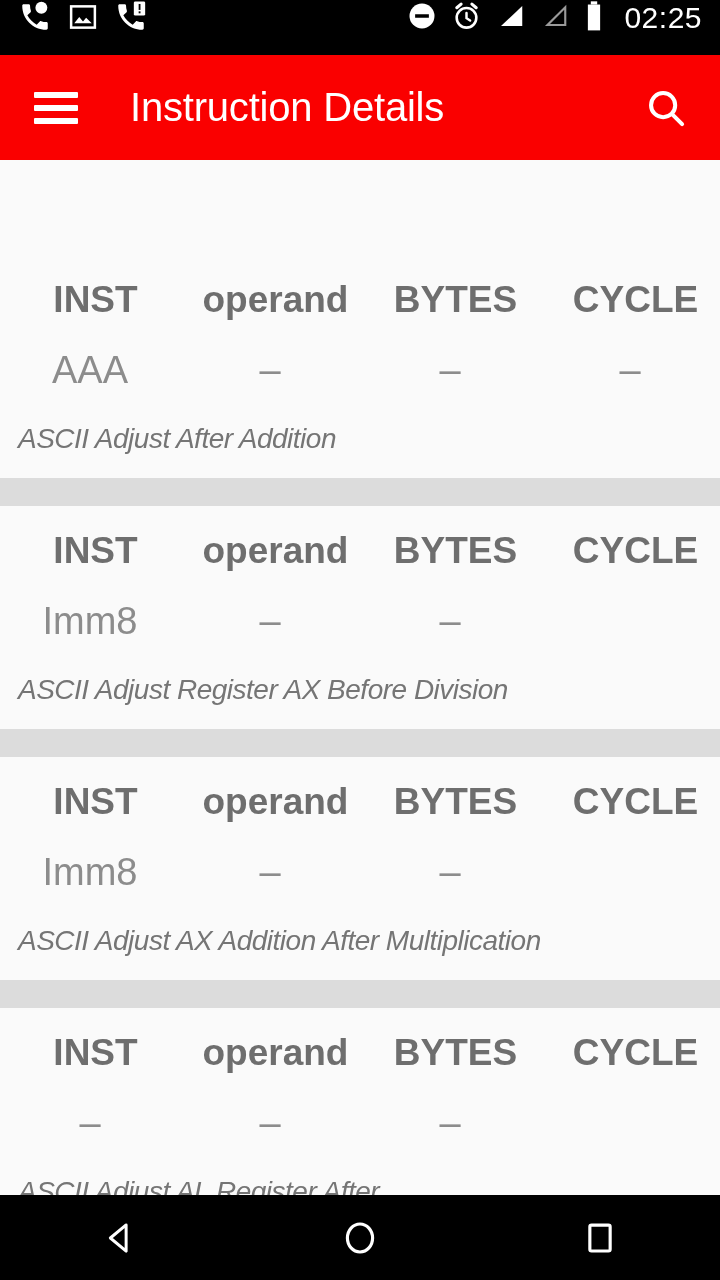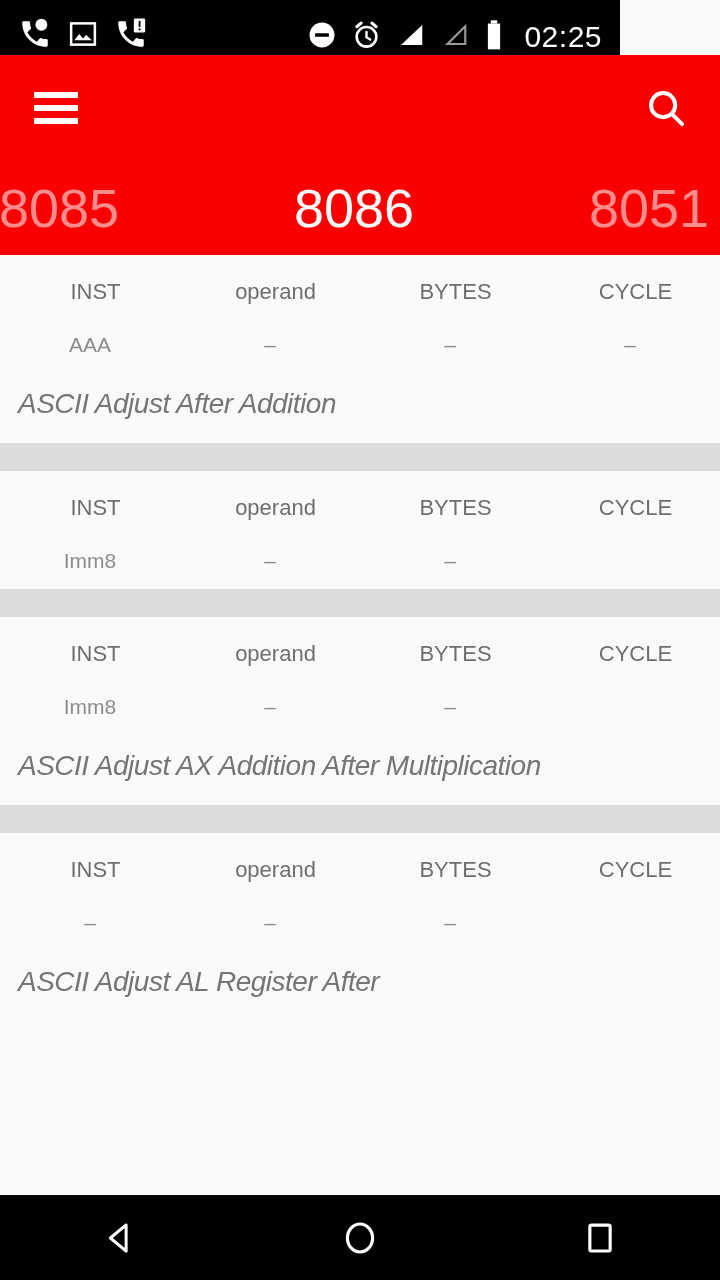--- a/index.html
+++ b/index.html
@@ -6,22 +6,22 @@
   html, body {
     width:720px; height:1280px;
     background:#000;
     font-family:"Liberation Sans", sans-serif;
     overflow:hidden;
   }
   .phone { position:relative; width:720px; height:1280px; background:#fafafa; overflow:hidden; }
 
   
   .statusbar {
-    position:absolute; top:0; left:0; width:620px; height:55px;
-    background:#000; display:flex; align-items:flex-end;
+    position:absolute; top:0; left:0; width:720px; height:55px;
+    background:#000; display:flex; align-items:flex-start;
     padding:0 18px;
   }
   .status-left { display:flex; align-items:center; gap:16px; flex:1; }
   .status-right { display:flex; align-items:center; gap:14px; }
   .sb-ico { display:block; }
   .clock {
     color:#fff; font-size:30px; font-weight:400; letter-spacing:0.5px;
     font-family:"Liberation Sans", sans-serif; margin-left:6px;
   }
 
@@ -66,26 +66,26 @@
   .content {
     position:absolute; top:255px; left:0; width:720px; height:940px;
     background:#fafafa; overflow:hidden;
   }
   .card { background:#fafafa; width:720px; padding-top:12px; }
   .row {
     display:flex; width:720px;
   }
   .cell { width:180px; text-align:center; }
   .hdr .cell {
-    font-size:22px; font-weight:400; color:#6e6e6e;
+    font-size:37px; font-weight:700; color:#6e6e6e;
     font-family:"Liberation Sans", sans-serif;
     letter-spacing:0px; padding:12px 0 10px 11px;
   }
   .val .cell {
-    font-size:21px; font-weight:400; color:#8c8c8c;
+    font-size:38px; font-weight:400; color:#8c8c8c;
     font-family:"Liberation Sans", sans-serif;
     padding:18px 0 16px 0;
   }
   .desc {
     font-size:28px; font-style:italic; color:#757575;
     font-family:"Liberation Sans", sans-serif;
     padding:10px 18px 18px 18px;
     line-height:1.5;
     letter-spacing:-0.5px;
   }
@@ -163,33 +163,29 @@
       <span class="clock">02:25</span>
     </div>
   </div>
 
   <div class="toolbar">
     <div class="hamburger">
       <span></span>
       <span></span>
       <span></span>
     </div>
+    <div class="toolbar-title">Instruction Details</div>
     <div class="search-btn">
       <svg width="46" height="46" viewBox="0 0 24 24">
         <circle cx="10.5" cy="10.5" r="6.3" fill="none" stroke="#fff" stroke-width="2.1"></circle>
         <path d="M15.3 15.3L20.4 20.4" stroke="#fff" stroke-width="2.1" stroke-linecap="round"></path>
       </svg>
     </div>
   </div>
 
-  <div class="tabstrip">
-    <div class="tab side first">8085</div>
-    <div class="tab active mid">8086</div>
-    <div class="tab side last">8051</div>
-  </div>
 
   <div class="content">
 
     <div class="card">
       <div class="row hdr">
         <div class="cell">INST</div>
         <div class="cell">operand</div>
         <div class="cell">BYTES</div>
         <div class="cell">CYCLE</div>
       </div>
@@ -208,20 +204,21 @@
         <div class="cell">INST</div>
         <div class="cell">operand</div>
         <div class="cell">BYTES</div>
         <div class="cell">CYCLE</div>
       </div>
       <div class="row val">
         <div class="cell">Imm8</div>
         <div class="cell">–</div>
         <div class="cell">–</div>
       </div>
+      <div class="desc">ASCII Adjust Register AX Before Division</div>
     </div>
     <div class="divider"></div>
 
     <div class="card">
       <div class="row hdr">
         <div class="cell">INST</div>
         <div class="cell">operand</div>
         <div class="cell">BYTES</div>
         <div class="cell">CYCLE</div>
       </div>

